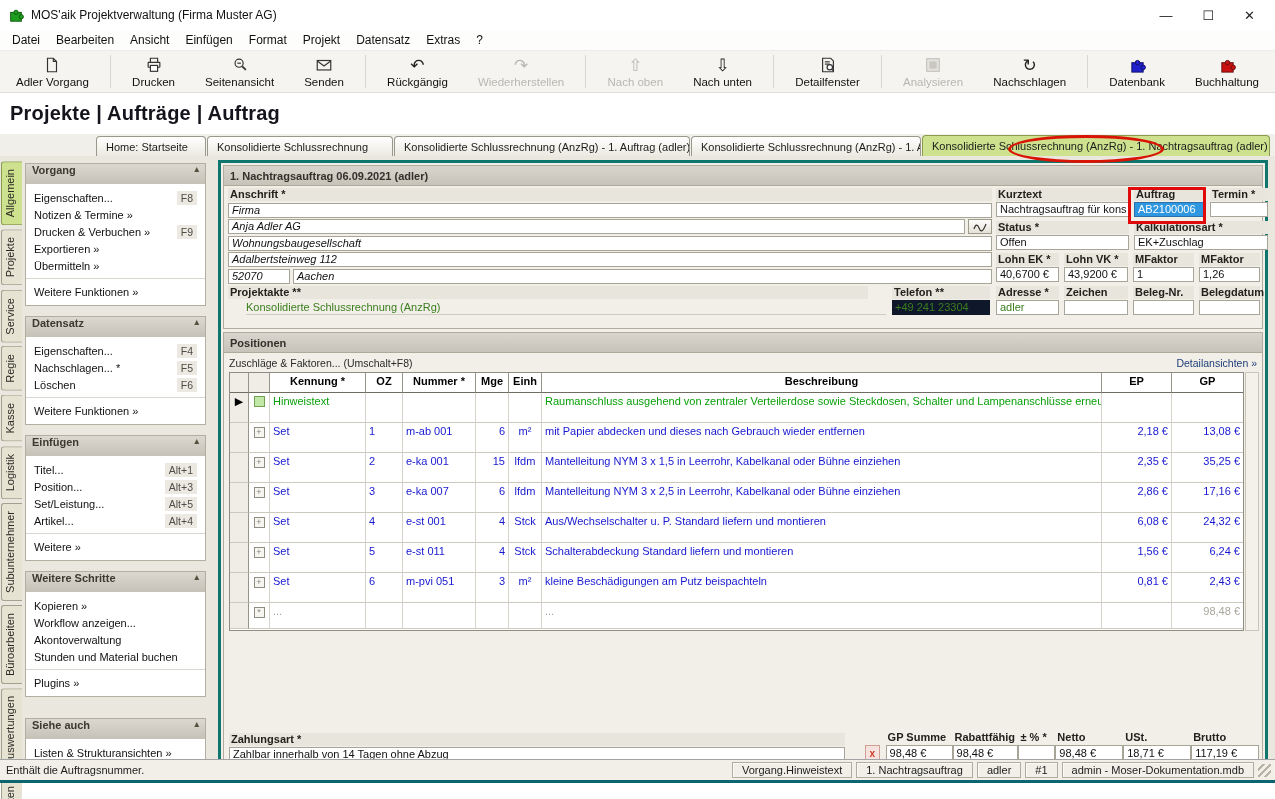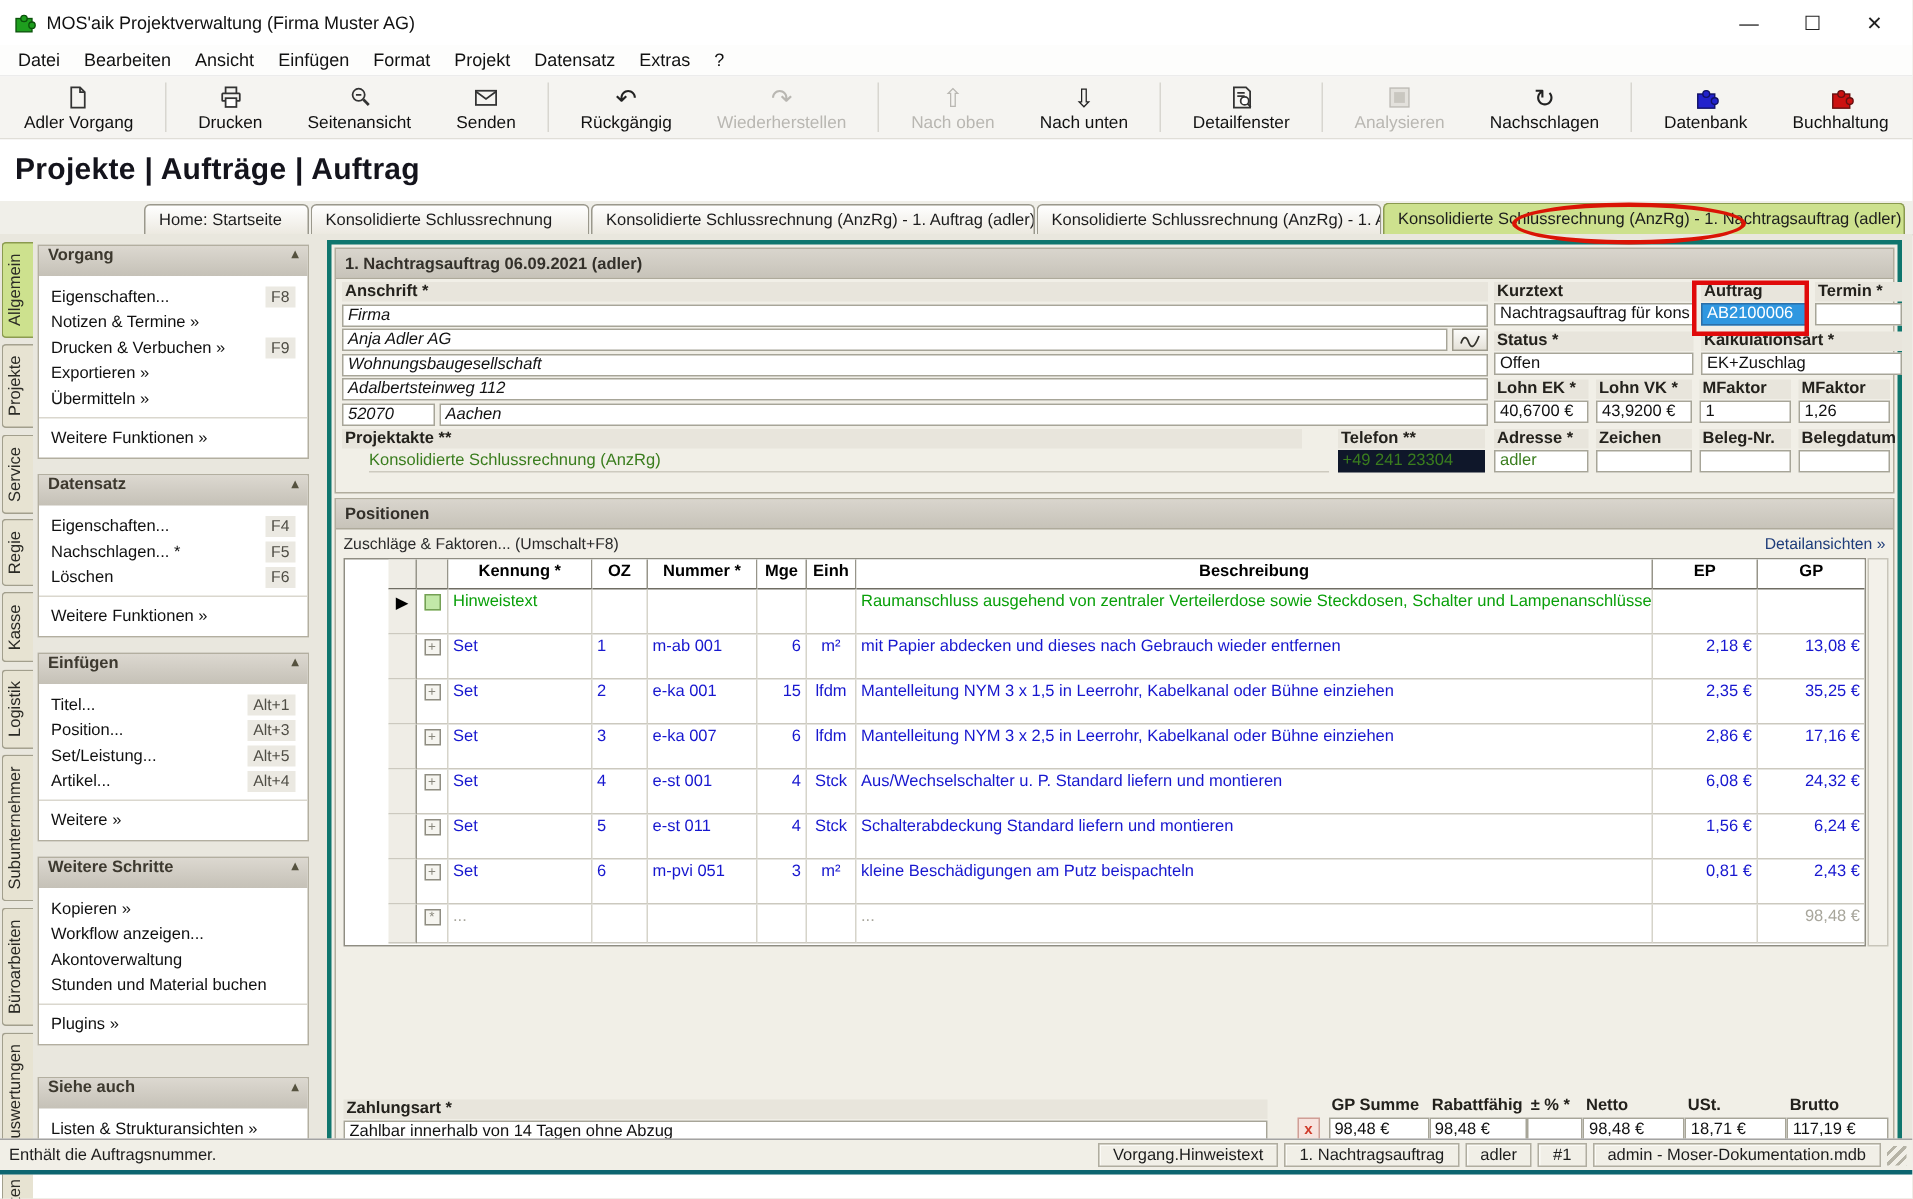--- a/index.html
+++ b/index.html
@@ -83,21 +83,21 @@
   .fcell .flabel { background:#e8e5dc; }
   .w133{width:133px}.w71{width:71px}.w58{width:58px}.w128{width:134px}.w63{width:63px}.w64{width:64px}.w61{width:61px}
   .field.sel { background:#2f97e0; color:#fff; border-color:#2b6fa8; }
   .field.green { color:#3a7d1e; }
 
   
   .linksrow { height:18px; display:flex; align-items:center; justify-content:space-between; padding:1px 5px 0; font-size:10.5px; }
   .linksrow .llink { color:#2a2a2a; }
   .linksrow .rlink { color:#1f3d7a; }
   .tablewrap { display:flex; margin:1px 3px 0 5px; }
-  .ptable { flex:1; background:#fff; border:1px solid #8f8d82;padding-left:29px; }
+  .ptable { flex:1; background:#fff; border:1px solid #8f8d82; }
   .vscroll { flex:0 0 14px; margin-left:1px; background:#f3f1ea; border:1px solid #c8c5ba; }
   .trow { display:grid; grid-template-columns:19px 21px 96px 37px 73px 33px 33px 1fr 70px 71px; }
   .trow > div { border-right:1px solid #d6d4ca; border-bottom:1px solid #ccc9bf; padding:2px 3px; font-size:11px; overflow:hidden; white-space:nowrap; }
   .trow > div:last-child { border-right:none; }
   .thead > div { font-weight:bold; color:#000; text-align:center; border-right:1px solid #97958a; border-bottom:1px solid #6f6d63; background:#fff; padding:2px 2px; height:20px; }
   .thead > div.gcell { background:#efede6; }
   .tbody { height:30px; }
   .tbody.short { height:26px; }
   .mark { background:#efede6; border-right:1px solid #97958a !important; color:#000; font-size:9px; text-align:center; }
   .icell { text-align:center; }

